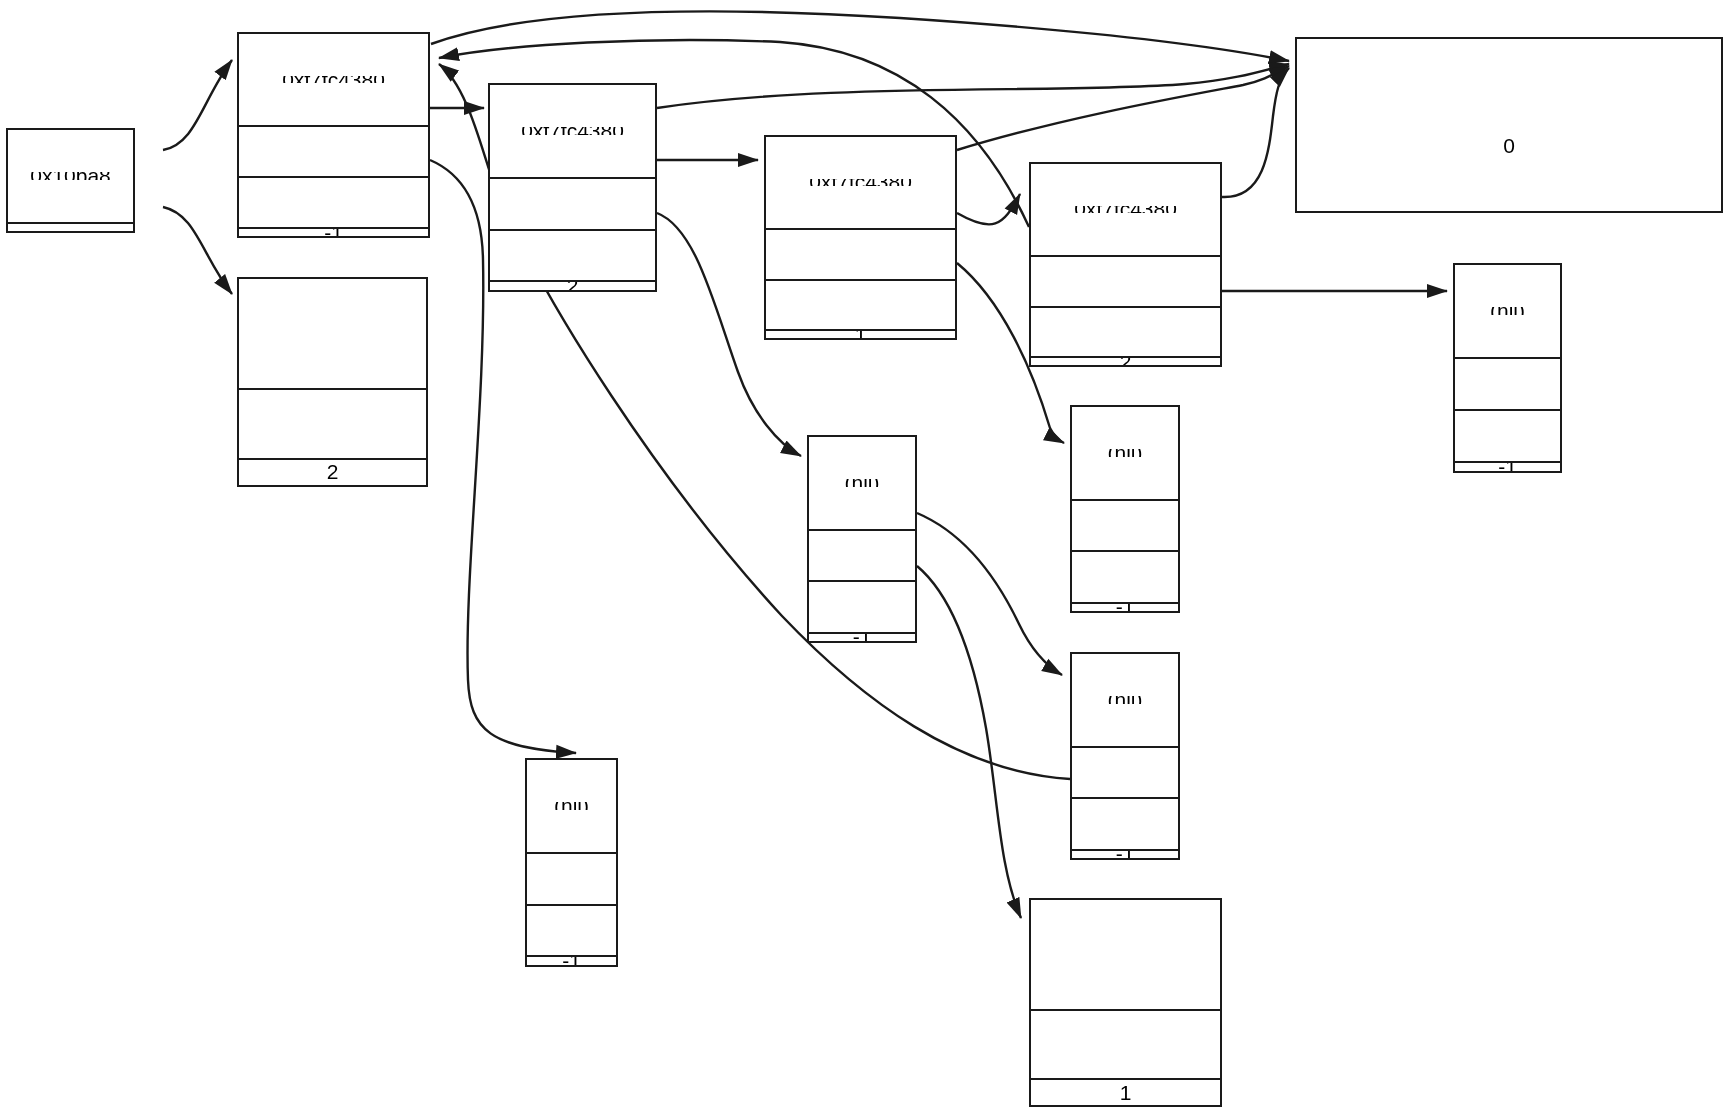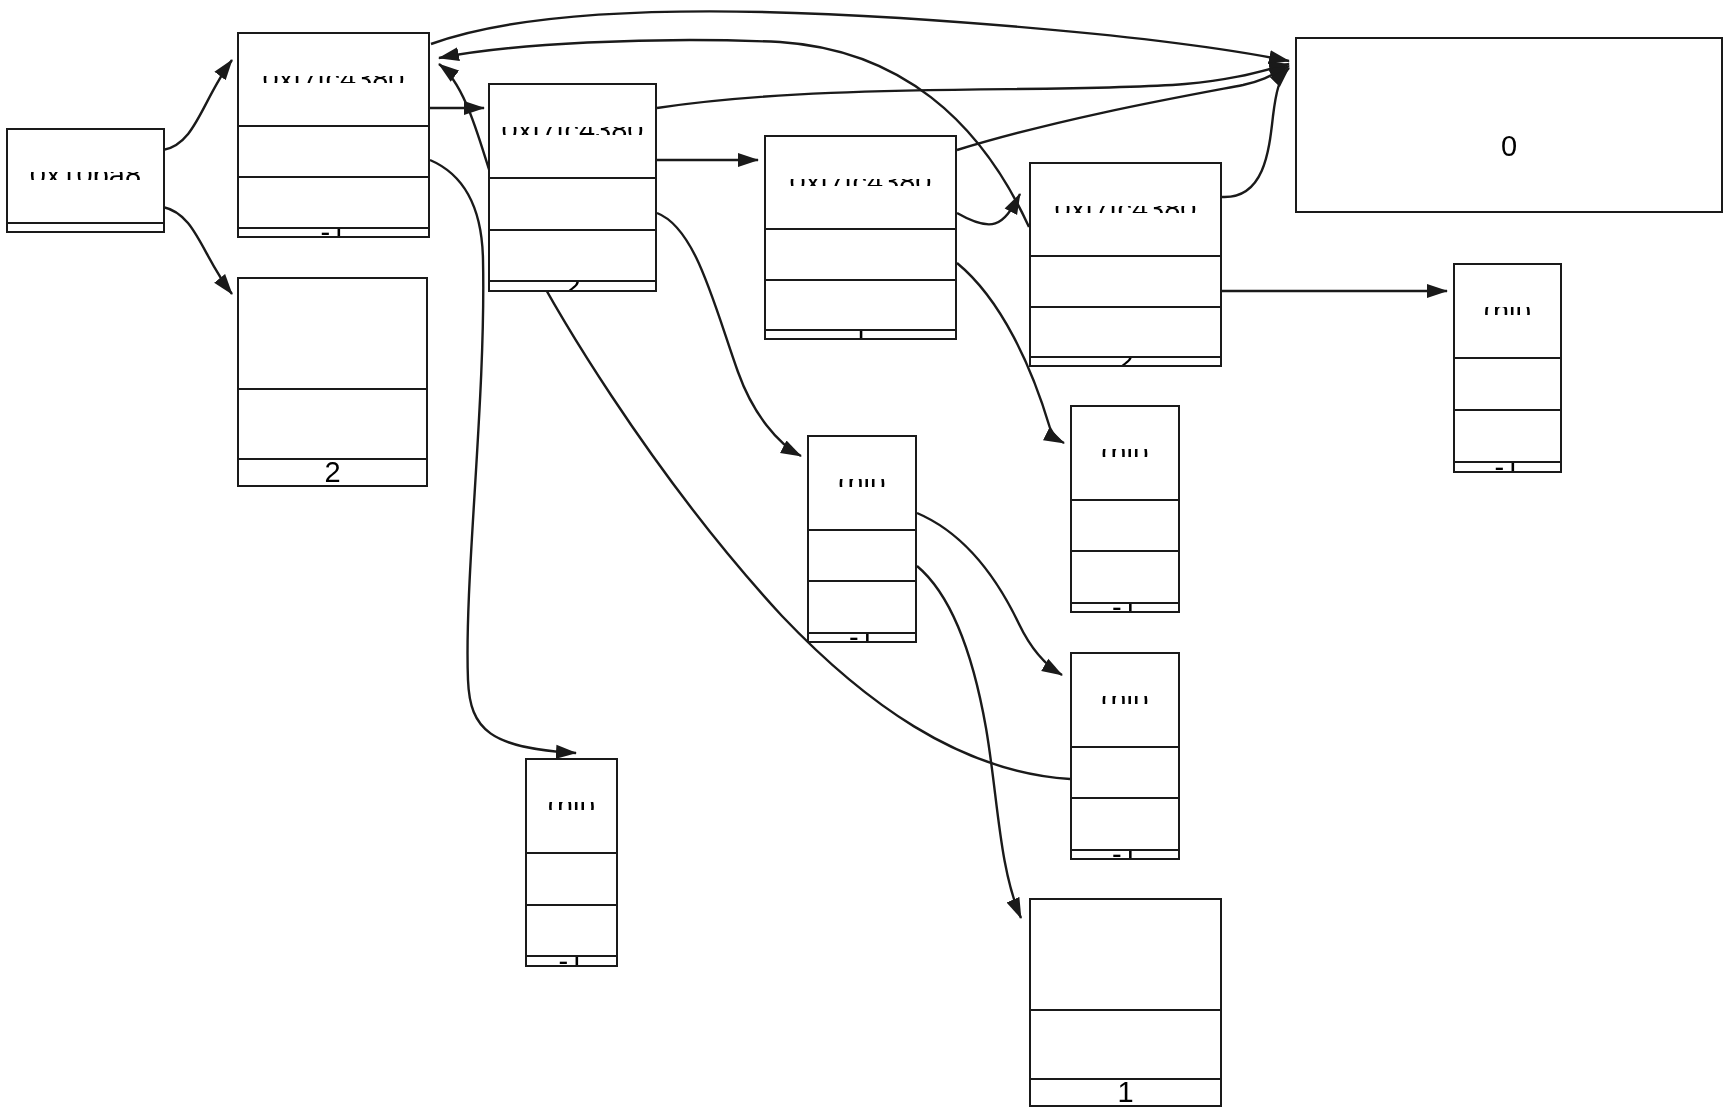--- a/index.html
+++ b/index.html
@@ -16,21 +16,21 @@
     background:#ffffff;
     box-sizing:border-box;
     display:flex;
     flex-direction:column;
   }
   .node-row{
     flex:1 1 0;
     display:flex;
     align-items:center;
     justify-content:center;
-    font-size:29px;
+    font-size:21px;
     color:#000000;
     white-space:nowrap;
     overflow:hidden;
     box-sizing:border-box;
     margin-top:42px;
   }
   .node-row + .node-row{
     border-top:2.5px solid #1a1a1a;
   }
   #edges{
@@ -65,21 +65,21 @@
       <path class="edge" d="M 1029 227 C 980 120 900 50 780 42 C 650 36 510 44 439 58" marker-end="url(#arrowhead)" stroke="#1a1a1a"></path>
       <path class="edge" d="M 1222 291 L 1447 291" marker-end="url(#arrowhead)" stroke="#1a1a1a"></path>
       <path class="edge" d="M 1070 779 C 958 772 862 700 782 616 C 664 488 542 302 494 184 C 482 152 468 86 439 64" marker-end="url(#arrowhead)" stroke="#1a1a1a"></path>
       <path class="edge" d="M 431 44 C 530 8 710 6 900 18 C 1082 30 1205 44 1289 61" marker-end="url(#arrowhead)" stroke="#1a1a1a"></path>
       <path class="edge" d="M 657 108 C 830 82 1060 94 1185 84 C 1240 79 1264 70 1289 64" marker-end="url(#arrowhead)" stroke="#1a1a1a"></path>
       <path class="edge" d="M 957 150 C 1065 117 1185 96 1243 85 C 1266 80 1275 73 1289 66" marker-end="url(#arrowhead)" stroke="#1a1a1a"></path>
       <path class="edge" d="M 1222 197 C 1264 199 1269 152 1273 116 C 1276 92 1279 78 1289 68" marker-end="url(#arrowhead)" stroke="#1a1a1a"></path>
       <path class="edge" d="M 917 513 C 964 533 997 578 1019 624 C 1031 649 1045 665 1062 675" marker-end="url(#arrowhead)" stroke="#1a1a1a"></path>
       <path class="edge" d="M 917 566 C 954 597 974 660 986 728 C 998 798 999 868 1021 918" marker-end="url(#arrowhead)" stroke="#1a1a1a"></path>
     </svg>
-<div class="node" style="left: 6px; top: 128px; width: 159px; height: 105px;">
+<div class="node" style="left: 6px; top: 128px; width: 129px; height: 105px;">
       <div class="node-row">0x10ba8</div>
       <div class="node-row"></div>
     </div>
     <div class="node" style="left: 237px; top: 32px; width: 193px; height: 206px;">
       <div class="node-row">0xf7fc4380</div>
       <div class="node-row"></div>
       <div class="node-row"></div>
       <div class="node-row">-1</div>
     </div>
     <div class="node" style="left: 237px; top: 277px; width: 191px; height: 210px;">

